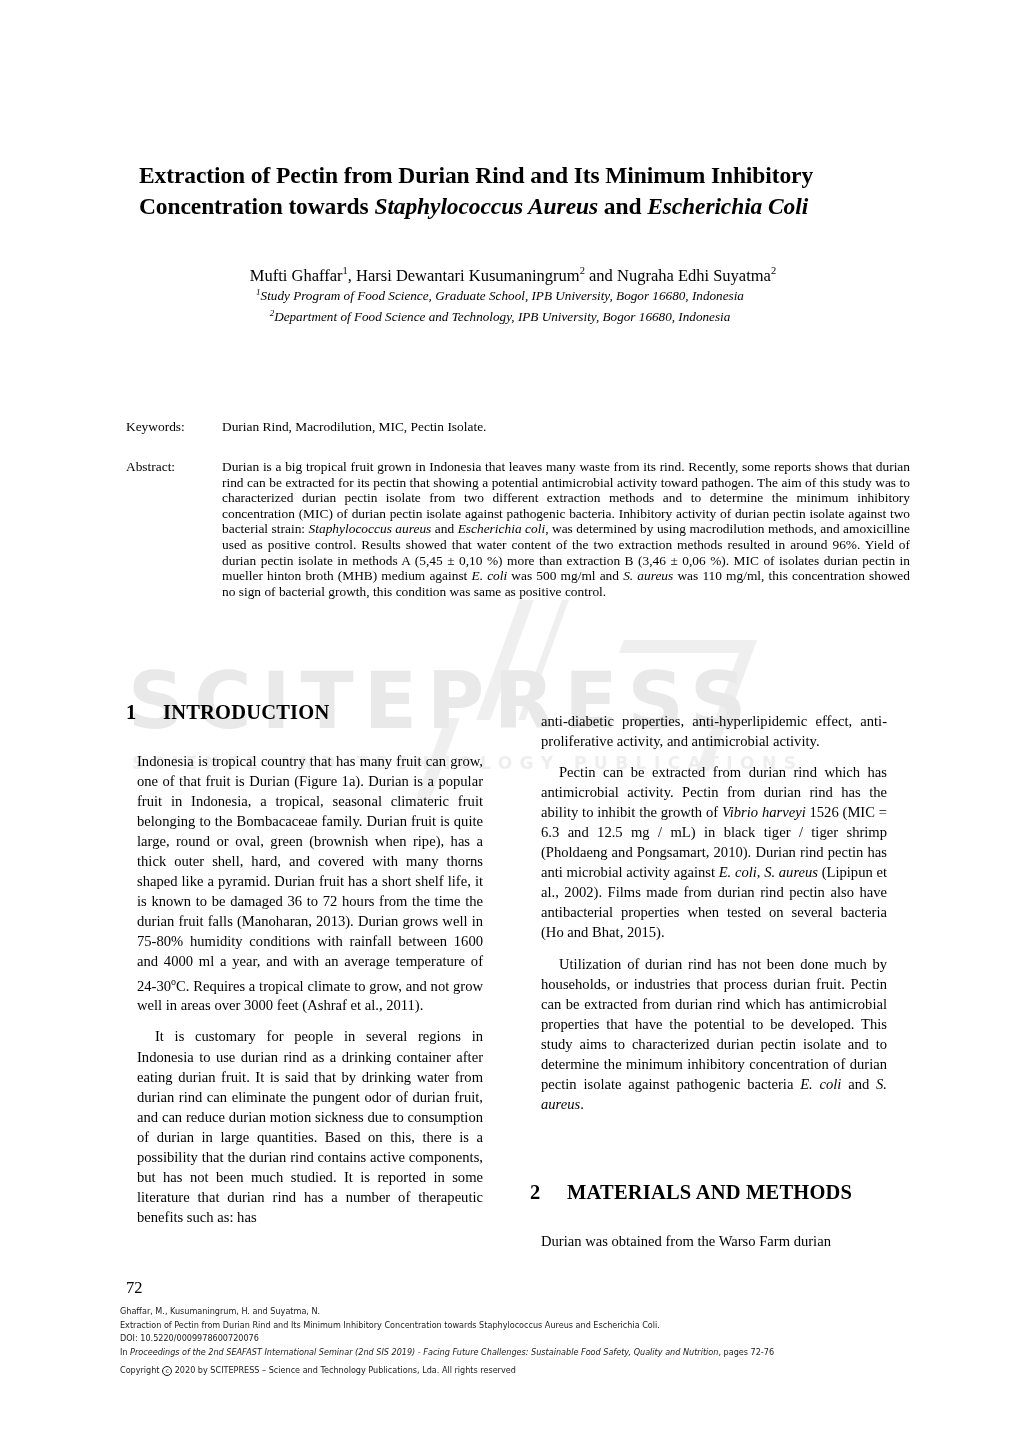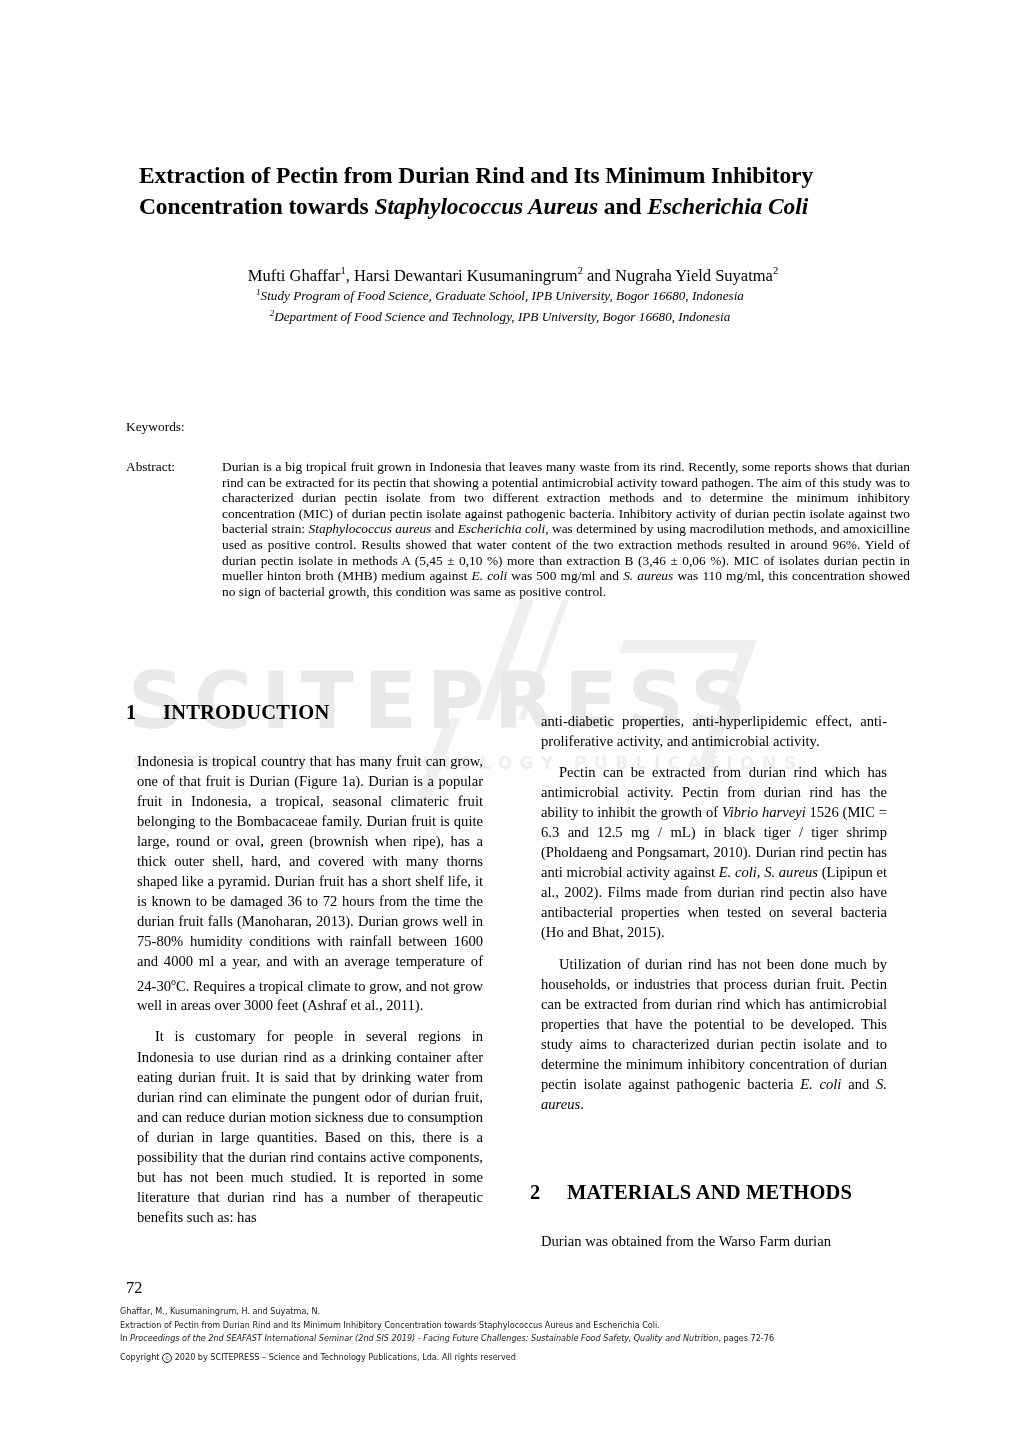--- a/index.html
+++ b/index.html
@@ -226,30 +226,31 @@
   </div>
 
   <div class="content">
 
     <div class="title">
       <span>Extraction of Pectin from Durian Rind and Its Minimum Inhibitory</span><br>
       <span>Concentration towards </span><em>Staphylococcus Aureus</em><span> and </span><em>Escherichia Coli</em>
     </div>
 
     <div class="authors">
-      <span>Mufti Ghaffar</span><sup>1</sup>, <span>Harsi Dewantari Kusumaningrum</span><sup>2</sup> and <span>Nugraha Yield Suyatma</span><sup>2</sup>
+      <span>Mufti Ghaffar</span><sup>1</sup>, <span>Harsi Dewantari Kusumaningrum</span><sup>2</sup> and <span>Nugraha Edhi Suyatma</span><sup>2</sup>
     </div>
 
     <div class="affil">
       <div><sup>1</sup><span>Study Program of Food Science, Graduate School, IPB University, Bogor 16680, Indonesia</span></div>
       <div><sup>2</sup><span>Department of Food Science and Technology, IPB University, Bogor 16680, Indonesia</span></div>
     </div>
 
     <div class="kw-row">
       <div class="kw-label">Keywords:</div>
+      <div class="kw-body">Durian Rind, Macrodilution, MIC, Pectin Isolate.</div>
     </div>
 
     <div class="ab-row">
       <div class="ab-label">Abstract:</div>
       <div class="ab-body"><span>Durian is a big tropical fruit grown in Indonesia that leaves many waste from its rind. Recently, some reports shows that durian rind can be extracted for its pectin that showing a potential antimicrobial activity toward pathogen. The aim of this study was to characterized durian pectin isolate from two different extraction methods and to determine the minimum inhibitory concentration (MIC) of durian pectin isolate against pathogenic bacteria. Inhibitory activity of durian pectin isolate against two bacterial strain: </span><em>Staphylococcus aureus</em><span> and </span><em>Escherichia coli</em><span>, was determined by using macrodilution methods, and amoxicilline used as positive control. Results showed that water content of the two extraction methods resulted in around 96%. Yield of durian pectin isolate in methods A (5,45 ± 0,10 %) more than extraction B (3,46 ± 0,06 %). MIC of isolates durian pectin in mueller hinton broth (MHB) medium against </span><em>E. coli</em><span> was 500 mg/ml and </span><em>S. aureus</em><span> was 110 mg/ml, this concentration showed no sign of bacterial growth, this condition was same as positive control.</span></div>
     </div>
 
     <div class="col col-left">
       <h1 class="sec"><span class="num">1</span><span>INTRODUCTION</span></h1>
       <p><span>Indonesia is tropical country that has many fruit can grow, one of that fruit is Durian (Figure 1a). Durian is a popular fruit in Indonesia, a tropical, seasonal climateric fruit belonging to the Bombacaceae family. Durian fruit is quite large, round or oval, green (brownish when ripe), has a thick outer shell, hard, and covered with many thorns shaped like a pyramid. Durian fruit has a short shelf life, it is known to be damaged 36 to 72 hours from the time the durian fruit falls (Manoharan, 2013). Durian grows well in 75-80% humidity conditions with rainfall between 1600 and 4000 ml a year, and with an average temperature of 24-30</span><sup>o</sup><span>C. Requires a tropical climate to grow, and not grow well in areas over 3000 feet (Ashraf et al., 2011).</span></p>
@@ -265,18 +266,19 @@
 
       <h1 class="sec"><span class="num">2</span><span>MATERIALS AND METHODS</span></h1>
       <p>Durian was obtained from the Warso Farm durian</p>
     </div>
 
     <div class="folio">72</div>
 
     <div class="footer-meta">
       <div>Ghaffar, M., Kusumaningrum, H. and Suyatma, N.</div>
       <div>Extraction of Pectin from Durian Rind and Its Minimum Inhibitory Concentration towards Staphylococcus Aureus and Escherichia Coli.</div>
+      <div>DOI: 10.5220/0009978600720076</div>
       <div><span>In </span><em>Proceedings of the 2nd SEAFAST International Seminar (2nd SIS 2019) - Facing Future Challenges: Sustainable Food Safety, Quality and Nutrition</em><span>, pages 72-76</span></div>
       <div class="copy"><span>Copyright </span><span class="cmark">c</span><span> 2020 by SCITEPRESS – Science and Technology Publications, Lda. All rights reserved</span></div>
     </div>
 
   </div>
 </div>
 
 </body></html>

